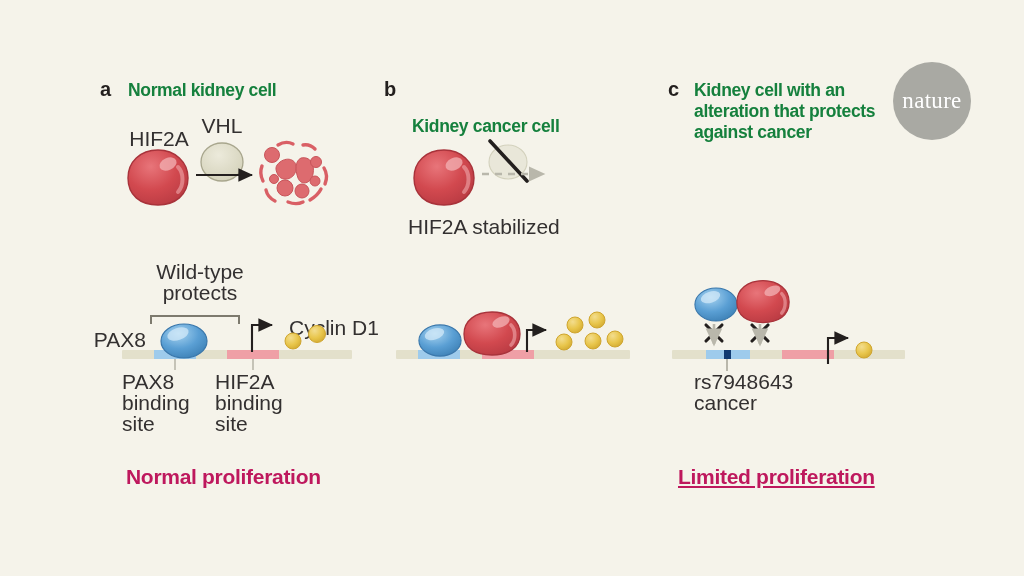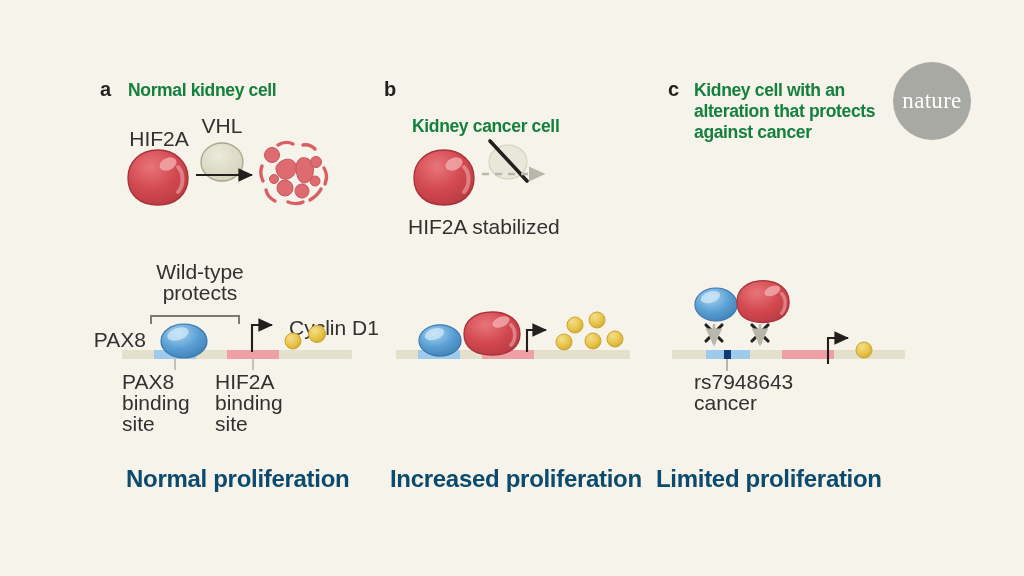--- a/index.html
+++ b/index.html
@@ -38,23 +38,23 @@
     color:#333030;
     white-space:pre-line;
   }
   .lbl.center{text-align:center;}
   .lbl.right{text-align:right;}
 
   
   .caption{
     position:absolute;
     font-weight:bold;
-    font-size:24px;
+    font-size:21px;
     letter-spacing:-0.3px;
-    color:#0c4a6e;
+    color:#be185d;
   }
 
   
   .nature-badge{
     position:absolute;
     border-radius:50%;
     background:#a9a9a3;
     display:flex;align-items:center;justify-content:center;
   }
   .nature-badge span{
@@ -228,21 +228,20 @@
   </div>
 
   <div class="blob" style="left:462px;top:311px;">
     <svg width="60" height="46" viewBox="0 0 60 46">
       <path d="M30 1 C47 1 58 10 58 23 C58 37 46 44 30 44 C13 44 2 37 2 23 C2 10 13 1 30 1 Z" fill="url(#redg)" stroke="#a8333b" stroke-width="1.3"></path>
       <ellipse cx="39" cy="11" rx="9" ry="5" fill="#f3b3b6" opacity="0.75" transform="rotate(-22 39 11)"></ellipse>
       <path d="M49 14 C54 19 54 29 49 34" stroke="#f0a8ac" stroke-width="3.6" fill="none" opacity="0.6" stroke-linecap="round"></path>
     </svg>
   </div>
 
-  <div class="caption" style="left:390px;top:465px;">Increased proliferation</div>
 
   <div class="panel-letter" style="left:668px;top:78px;">c</div>
   <div class="panel-title" style="left:694px;top:80px;width:196px;">Kidney cell with
 an alteration that
 protects against
 cancer</div>
 
   <div class="dna" style="left:672px;top:350px;width:233px;">
     <div class="site pax8" style="left:34px;width:44px;"></div>
     <div class="variant" style="left:52px;"></div>
@@ -260,21 +259,21 @@
     <svg width="56" height="46" viewBox="0 0 60 48">
       <path d="M30 1 C47 1 58 11 58 24 C58 39 46 46 30 46 C13 46 2 39 2 24 C2 11 13 1 30 1 Z" fill="url(#redg)" stroke="#a8333b" stroke-width="1.3"></path>
       <ellipse cx="40" cy="12" rx="9" ry="5" fill="#f3b3b6" opacity="0.75" transform="rotate(-22 40 12)"></ellipse>
       <path d="M50 15 C55 20 55 30 50 36" stroke="#f0a8ac" stroke-width="3.6" fill="none" opacity="0.6" stroke-linecap="round"></path>
     </svg>
   </div>
 
   <div class="lbl" style="left:694px;top:371px;width:130px;">rs7948643
 cancer</div>
 
-  <div class="caption" style="left:656px;top:465px;">Limited proliferation</div>
+  <div class="caption" style="left:678px;top:465px;text-decoration:underline;">Limited proliferation</div>
 
   <svg class="ovl">
     <defs>
       <marker id="ah-dark" markerWidth="9" markerHeight="9" refX="6.5" refY="3.2" orient="auto">
         <path d="M0 0 L7 3.2 L0 6.4 Z" fill="#231f1e"></path>
       </marker>
       <marker id="ah-grey" markerWidth="9" markerHeight="9" refX="6" refY="3.2" orient="auto">
         <path d="M0 0 L7 3.2 L0 6.4 Z" fill="#b9b7ab"></path>
       </marker>
       <radialGradient id="dotg" cx="36%" cy="30%" r="75%">

